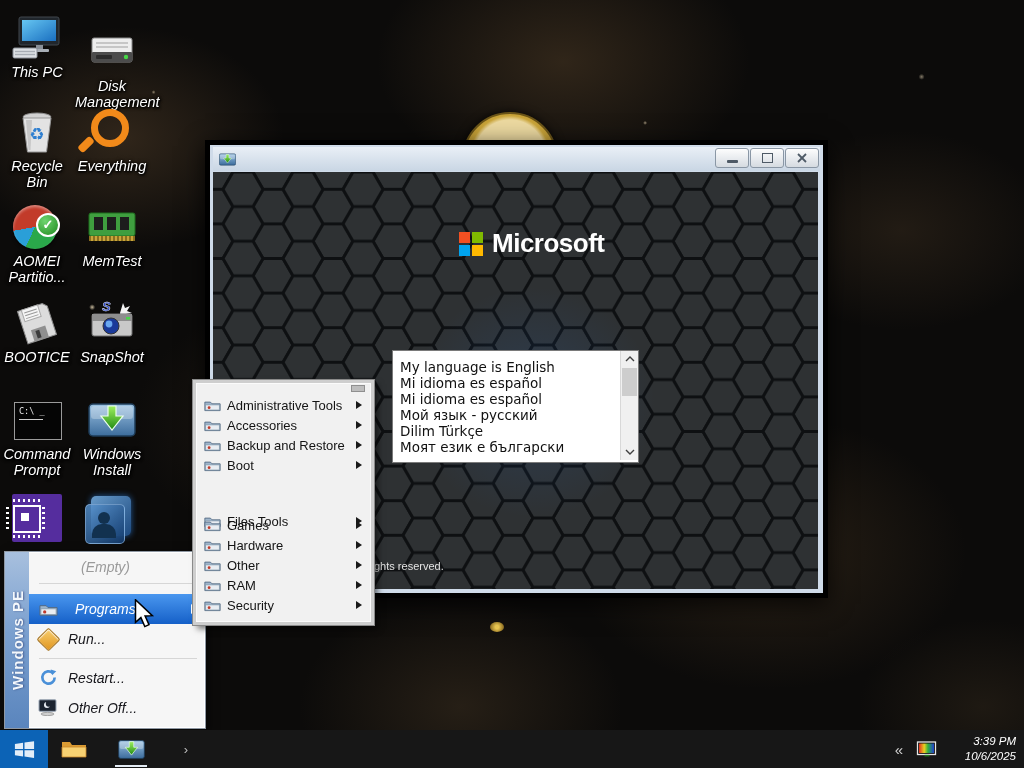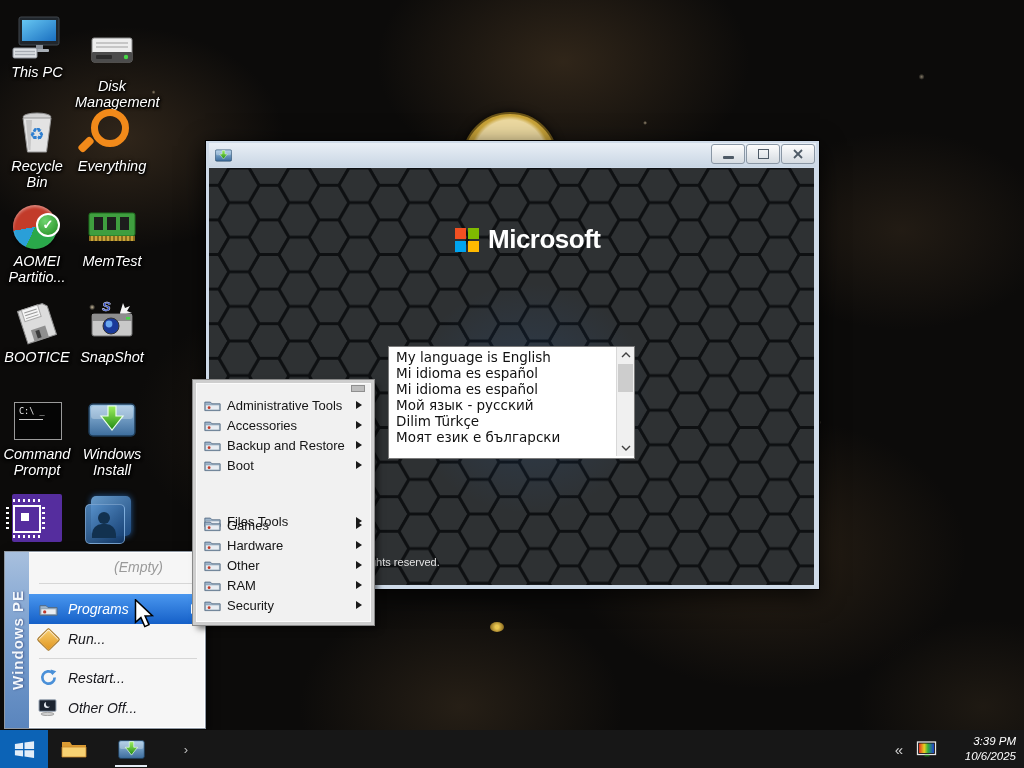--- a/index.html
+++ b/index.html
@@ -63,21 +63,21 @@
   
   .usr-b{position:absolute;left:16px;top:2px;width:40px;height:40px;border-radius:5px;
     background:linear-gradient(135deg,rgba(120,180,235,.85),rgba(30,80,140,.9));box-shadow:0 0 6px rgba(40,110,190,.8);}
   .usr-f{position:absolute;left:10px;top:10px;width:38px;height:38px;border-radius:5px;
     background:linear-gradient(135deg,rgba(90,150,210,.8),rgba(20,60,110,.92));border:1px solid rgba(160,200,240,.6);}
   .usr-head{position:absolute;left:23px;top:18px;width:12px;height:12px;border-radius:50%;background:#12314f;}
   .usr-body{position:absolute;left:17px;top:30px;width:24px;height:14px;border-radius:10px 10px 0 0;background:#12314f;}
 
   
   .win{left:205px;top:140px;width:613px;height:448px;z-index:10;
-    background:#cfdbe9;border:1px solid #000000;box-shadow:0 6px 22px rgba(0,0,0,.75);}
+    background:#cfdbe9;border:5px solid #000000;box-shadow:0 6px 22px rgba(0,0,0,.75);}
   .titlebar{position:absolute;left:3px;top:2px;right:3px;height:24px;
     background:linear-gradient(180deg,#e9eff6,#c9d6e4);display:flex;align-items:center;}
   .tbtn{position:absolute;top:3px;width:32px;height:18px;border:1px solid #8a97a5;border-radius:3px;
     background:linear-gradient(180deg,#fdfdfd,#d5dbe1);display:flex;align-items:center;justify-content:center;}
   .win-content{position:absolute;left:3px;top:27px;width:605px;height:417px;background:#191b1c;overflow:hidden;}
   .glow{position:absolute;left:150px;top:70px;width:340px;height:320px;
     background:radial-gradient(closest-side,rgba(45,120,220,.17),rgba(45,120,220,0) 72%);}
   .mslogo{position:absolute;left:246px;top:56px;display:flex;align-items:center;}
   .msgrid{width:24px;height:24px;display:grid;grid-template-columns:11px 11px;grid-template-rows:11px 11px;gap:2px;}
   .mstxt{color:#fff;font-size:26px;font-weight:bold;margin-left:9px;letter-spacing:-.5px;}
@@ -101,26 +101,26 @@
   .startmenu{left:4px;top:551px;width:200px;height:176px;z-index:25;background:#f6f6f6;
     border:1px solid #8f98a3;box-shadow:3px 2px 8px rgba(0,0,0,.55), inset 0 0 0 1px #fff;}
   .banner{position:absolute;left:0;top:0;width:24px;height:100%;
     background:linear-gradient(180deg,#a8c0de 0%,#7ba0cf 45%,#5a85bd 100%);
     display:flex;align-items:center;justify-content:center;}
   .banner span{writing-mode:vertical-rl;transform:rotate(180deg);color:#f4f8fc;font-weight:bold;
     font-size:15px;letter-spacing:1px;text-shadow:0 1px 2px rgba(0,0,60,.45);}
   .smrow{position:absolute;left:24px;right:1px;height:29px;display:flex;align-items:center;}
   .smrow .lbl{font-style:italic;font-size:14px;color:#17171c;margin-left:10px;}
   .smrow .ic{width:20px;margin-left:9px;display:flex;justify-content:center;align-items:center;}
-  .smrow.hl{background:linear-gradient(180deg,#4a97ef,#1560c8);}
+  .smrow.hl{background:linear-gradient(180deg,#4a97ef,#1560c8);gap:7px;}
   .smrow.hl .lbl{color:#fff;}
   .hlarr{position:absolute;right:6px;width:0;height:0;border-left:7px solid #fff;border-top:5px solid transparent;border-bottom:5px solid transparent;}
   .msep{position:absolute;left:34px;right:8px;height:1px;background:#d6d6d6;}
   .emptyrow{position:absolute;left:24px;right:1px;top:3px;height:25px;line-height:25px;
-    font-style:italic;font-size:14px;color:#9a9a9a;padding-left:85px;}
+    font-style:italic;font-size:14px;color:#9a9a9a;padding-left:52px;}
   .diamond{width:15px;height:15px;transform:rotate(45deg);border-radius:2px;
     background:linear-gradient(135deg,#f8cf70,#e0951f);border:1px solid #a06a10;box-shadow:inset 1px 1px 1px rgba(255,255,255,.7);}
 
   
   .taskbar{left:0;top:730px;width:1024px;height:38px;background:#171717;z-index:40;}
   .startbtn{position:absolute;left:0;top:0;width:48px;height:38px;background:#0c63b6;display:flex;align-items:center;justify-content:center;}
   .tkbtn{position:absolute;top:0;height:38px;display:flex;align-items:center;justify-content:center;}
   .runline{position:absolute;left:15px;right:15px;bottom:1px;height:2.5px;background:#e4ecf4;}
   .chev{color:#d2d2d2;font-size:15px;}
   .clock{position:absolute;right:8px;top:4px;text-align:right;color:#fff;font-style:italic;font-size:11.5px;line-height:14.5px;}
@@ -350,21 +350,21 @@
       <div class="msgrid">
         <div style="background:#f25022"></div>
           <div style="background:#7fba00"></div>
         <div style="background:#00a4ef"></div>
           <div style="background:#ffb900"></div>
       </div>
       <div class="mstxt">Microsoft</div>
     </div>
 
     <div class="listbox">
-      <div style="padding-top:2px">
+      <div style="padding-top:8px">
         <div class="lang">My language is English</div>
         <div class="lang">Mi idioma es español</div>
         <div class="lang">Mi idioma es español</div>
         <div class="lang">Мой язык - русский</div>
         <div class="lang">Dilim Türkçe</div>
         <div class="lang">Моят език е български</div>
       </div>
       <div class="sbar">
         <div class="sbtn" style="top:0">
           <svg width="10" height="6">

